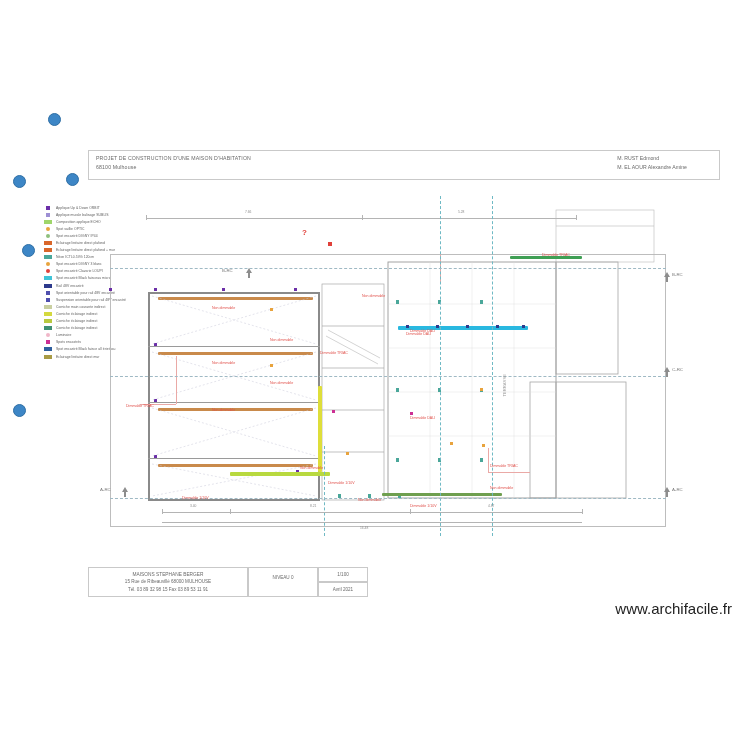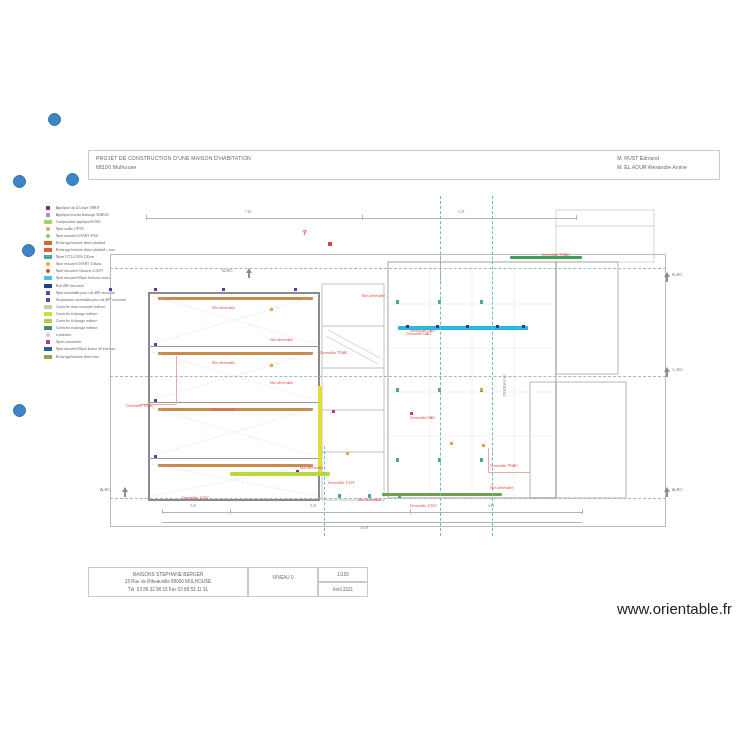--- a/index.html
+++ b/index.html
@@ -393,15 +393,15 @@
       <span style="margin-top:6px;">NIVEAU 0</span>
     </div>
     <div class="cellbox" style="left:318px;top:567px;width:50px;height:15px;">
       <span style="margin-top:3px;">1/100</span>
     </div>
     <div class="cellbox" style="left:318px;top:582px;width:50px;height:15px;">
       <span style="margin-top:3px;">Avril 2021</span>
     </div>
   </div>
 
-  <div class="watermark">www.orientable.fr</div>
+  <div class="watermark">www.archifacile.fr</div>
 
 </div>
 
 </body></html>

